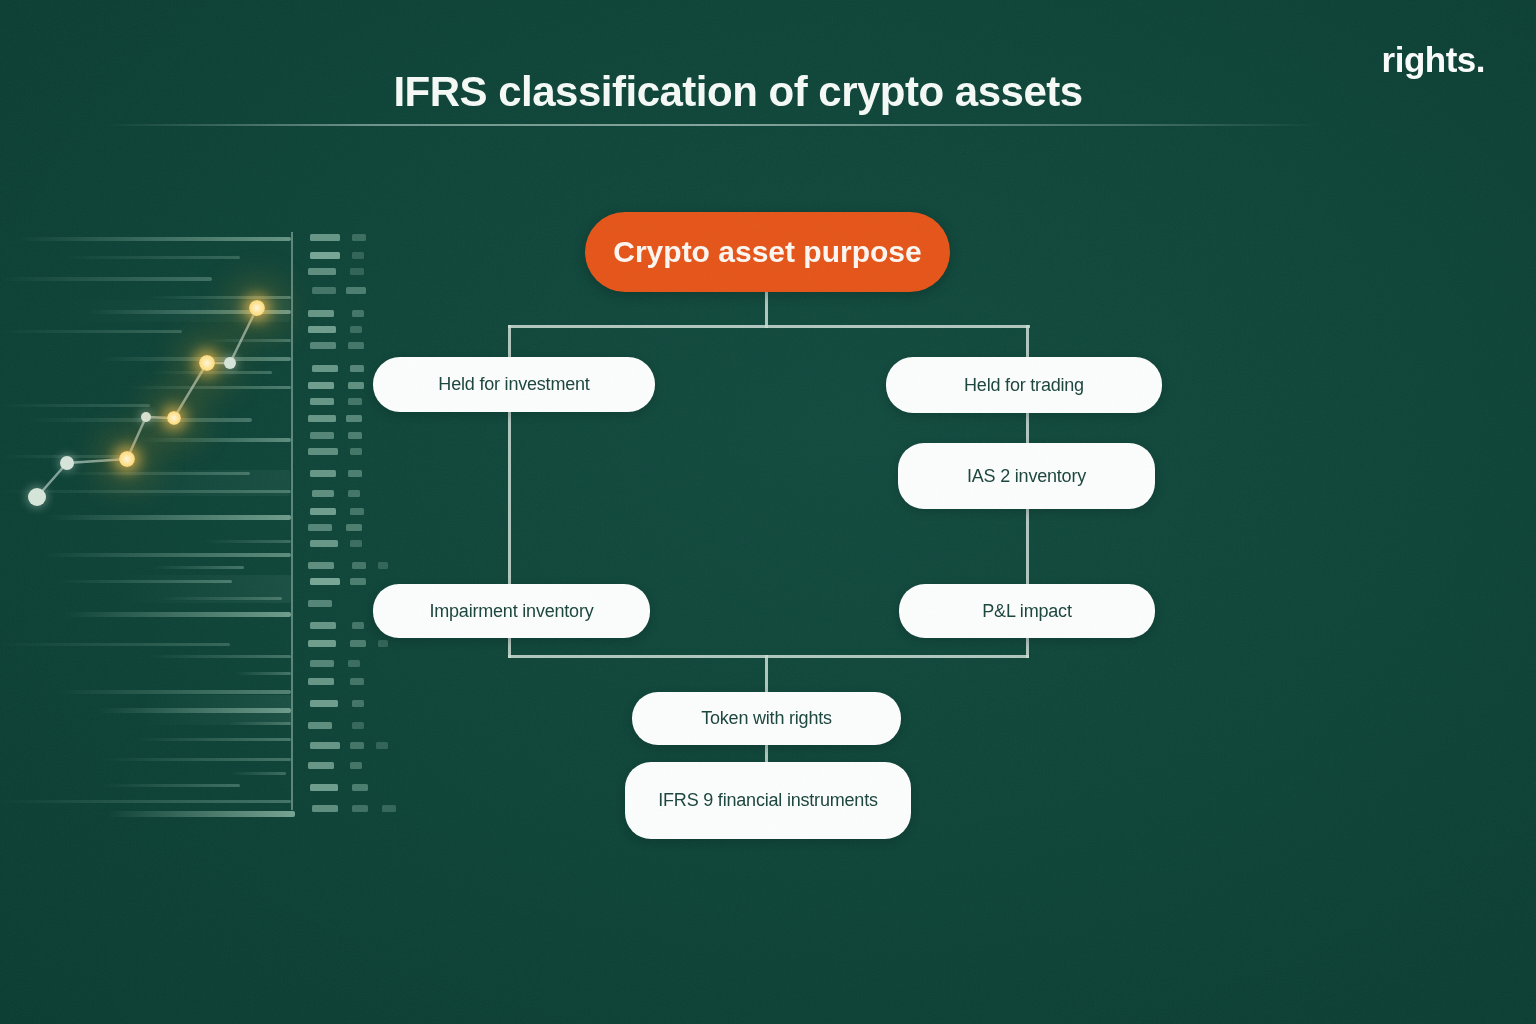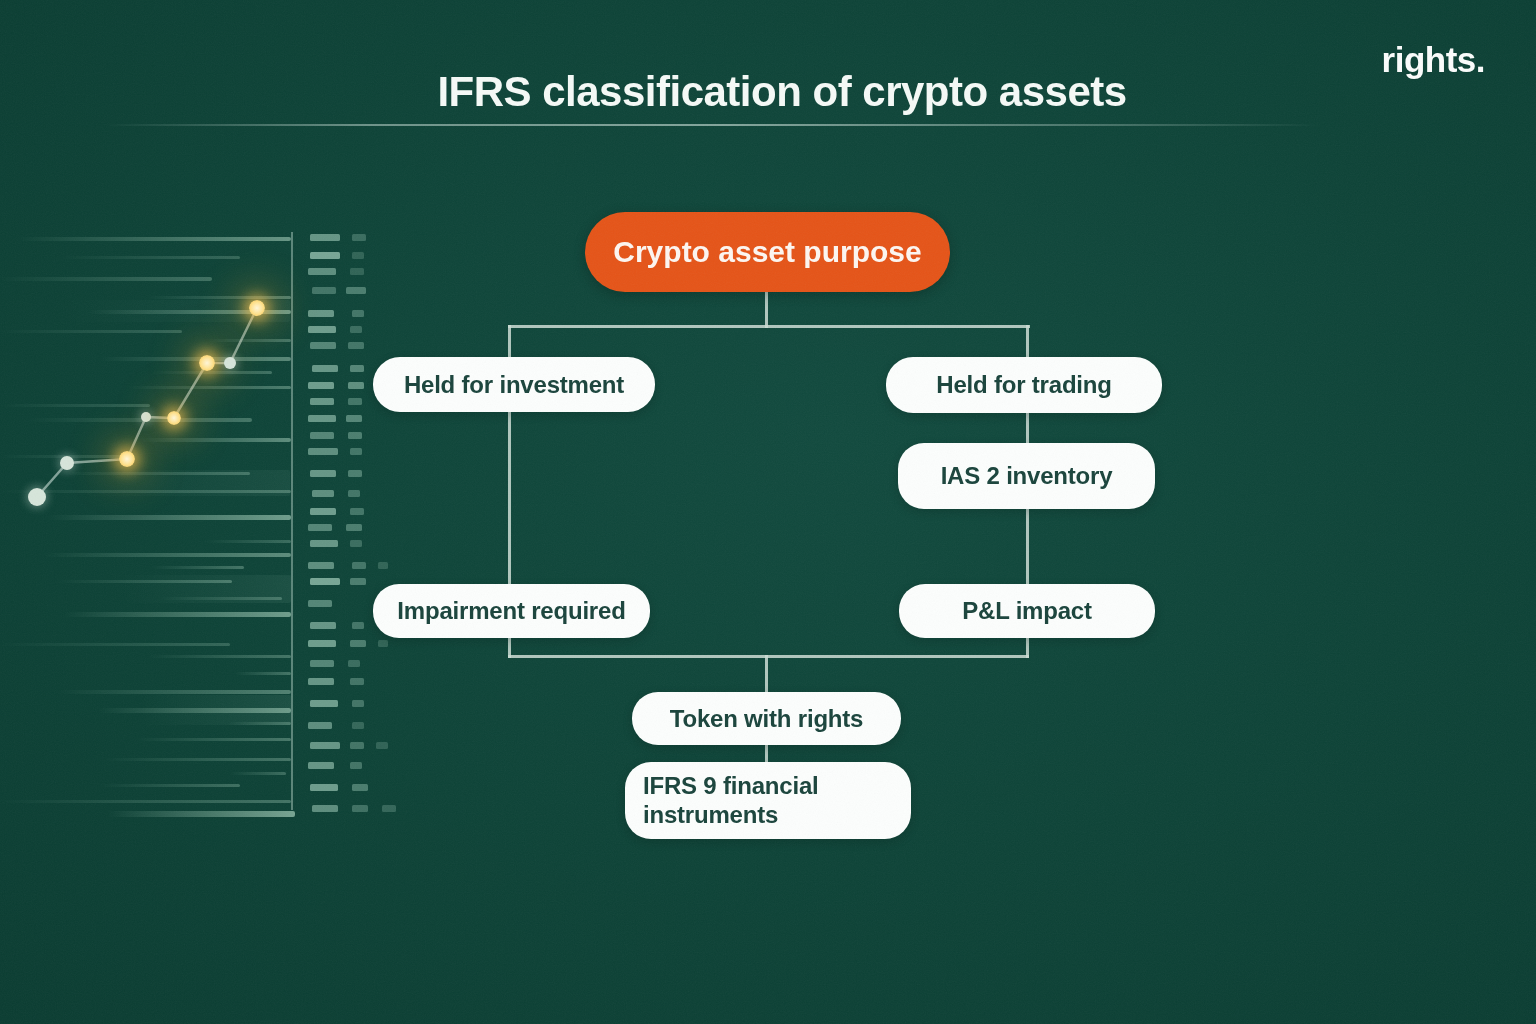--- a/index.html
+++ b/index.html
@@ -9,21 +9,20 @@
     overflow:hidden;
     background:radial-gradient(ellipse at 55% 42%, #114a3e 0%, #0d4337 52%, #0a3c31 100%);
     font-family:"Liberation Sans", sans-serif;
   }
   
   .title{
     position:absolute;left:738px;top:68px;transform:translateX(-50%);
     white-space:nowrap;
     color:#f5faf7;font-size:42px;font-weight:700;letter-spacing:-0.5px;
     z-index:4;
-    margin-left:44px;
   }
   .title-rule{
     position:absolute;left:0;top:124px;width:1320px;height:2px;z-index:3;
     background:linear-gradient(90deg,
       rgba(228,244,237,0) 8%,
       rgba(228,244,237,0.45) 28%,
       rgba(228,244,237,0.55) 55%,
       rgba(228,244,237,0.25) 85%,
       rgba(228,244,237,0) 100%);
   }
@@ -41,21 +40,21 @@
     color:#fdf6f1;font-size:30px;font-weight:700;
     box-shadow:0 3px 12px rgba(0,22,16,0.3);
     z-index:2;
   }
   .box{
     position:absolute;
     background:var(--card,#fcfefd);
     color:var(--cardtext,#1a443c);
     border-radius:26px;
     display:flex;align-items:center;justify-content:center;
-    font-size:24px;font-weight:700;letter-spacing:-0.2px;
+    font-size:18px;font-weight:400;letter-spacing:-0.2px;
     box-shadow:0 3px 10px rgba(0,25,18,0.22);
     z-index:2;
     text-align:left;
   }
   #b-inv-h {left:373px;top:357px;width:282px;height:55px;border-radius:27px;}
   #b-inv-0 {left:373px;top:443px;width:278px;height:54px;}
   #b-inv-1 {left:373px;top:515px;width:277px;height:54px;}
   #b-inv-2 {left:373px;top:584px;width:277px;height:54px;}
   #b-tr-h  {left:886px;top:357px;width:276px;height:56px;border-radius:27px;}
   #b-tr-0  {left:898px;top:443px;width:257px;height:66px;}
@@ -220,21 +219,21 @@
   <div class="conn" id="c-v-root"></div>
   <div class="conn" id="c-h-top"></div>
   <div class="conn" id="c-v-left"></div>
   <div class="conn" id="c-v-right"></div>
   <div class="conn" id="c-h-bot"></div>
   <div class="conn" id="c-v-mid"></div>
 
   <div class="pill">Crypto asset purpose</div>
 
   <div class="box" id="b-inv-h">Held for investment</div>
-  <div class="box" id="b-inv-2">Impairment required</div>
+  <div class="box" id="b-inv-2">Impairment inventory</div>
 
   <div class="box" id="b-tr-h">Held for trading</div>
   <div class="box" id="b-tr-0">IAS 2 inventory</div>
   <div class="box" id="b-tr-2">P&amp;L impact</div>
 
   <div class="box" id="b-bot-h">Token with rights</div>
   <div class="box" id="b-bot-0">IFRS 9 financial instruments</div>
 
   <svg class="grain" width="1536" height="1024">
     <filter id="noiseF">

